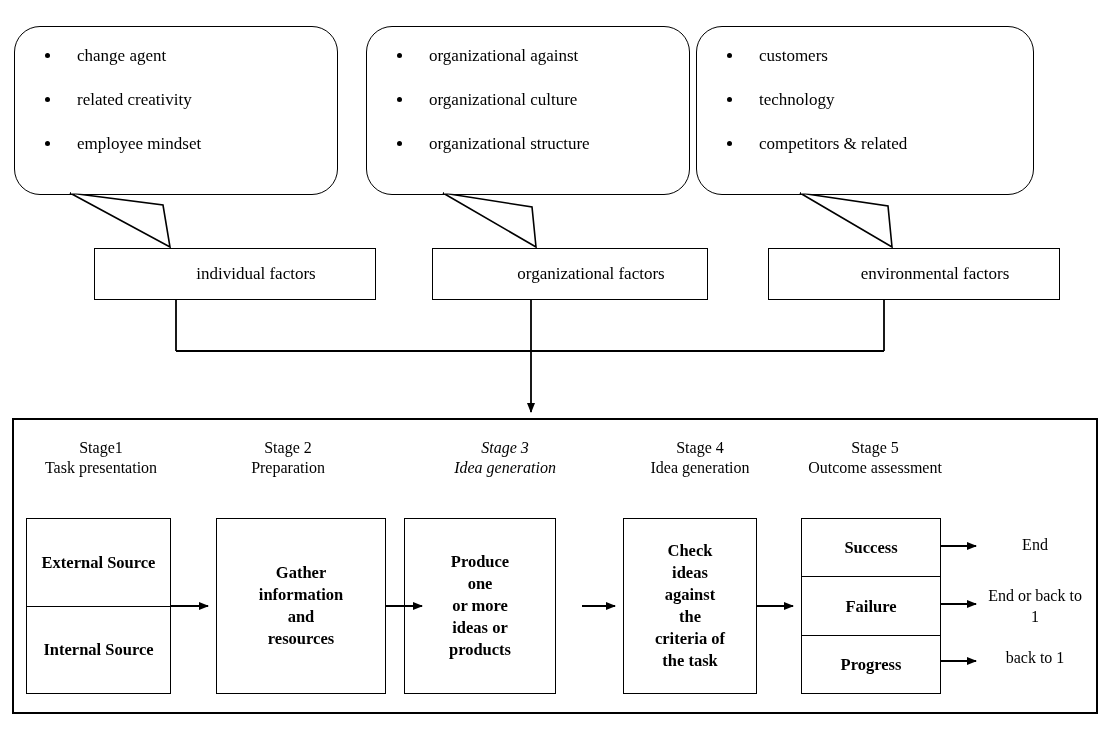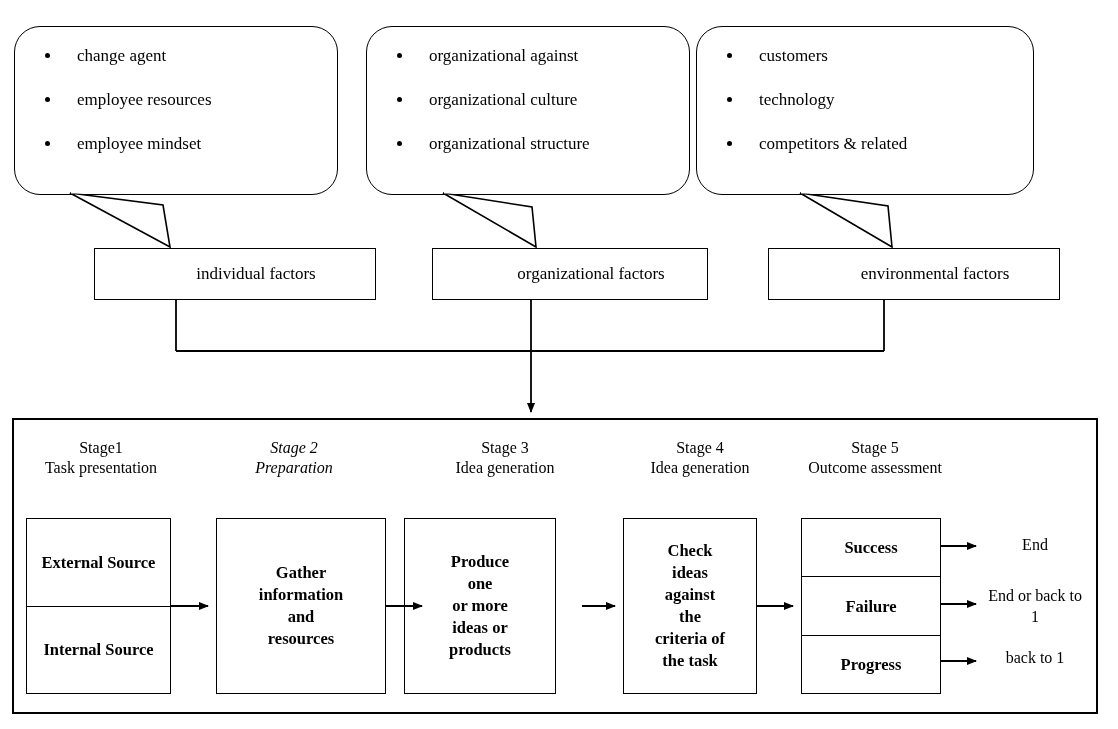--- a/index.html
+++ b/index.html
@@ -133,21 +133,21 @@
   }
 </style>
 </head>
 <body>
 
 <div id="stage">
 
   <div class="bubble" style="left:14px; top:26px; width:324px; height:169px;">
     <ul>
       <li><span class="dot"></span><span>change agent</span></li>
-      <li><span class="dot"></span><span>employee resources</span></li>
+      <li><span class="dot"></span><span>related creativity</span></li>
       <li><span class="dot"></span><span>employee mindset</span></li>
     </ul>
   </div>
 
   <div class="bubble" style="left:366px; top:26px; width:324px; height:169px;">
     <ul>
       <li><span class="dot"></span><span>organizational against</span></li>
       <li><span class="dot"></span><span>organizational culture</span></li>
       <li><span class="dot"></span><span>organizational structure</span></li>
     </ul>
@@ -170,25 +170,25 @@
   <div class="factorbox" style="left:768px; top:248px; width:292px; height:52px;">
     <span>environmental factors</span>
   </div>
 
   <div class="bigframe" style="left:12px; top:418px; width:1086px; height:296px;"></div>
 
   <div class="stagelabel" style="left:26px; top:438px; width:150px;">
     <div>Stage1</div>
     <div>Task presentation</div>
   </div>
-  <div class="stagelabel" style="left:214px; top:438px; width:160px;font-style:italic;">
+  <div class="stagelabel" style="left:208px; top:438px; width:160px;">
     <div>Stage 2</div>
     <div>Preparation</div>
   </div>
-  <div class="stagelabel" style="left:430px; top:438px; width:150px;">
+  <div class="stagelabel" style="left:430px; top:438px; width:150px;font-style:italic;">
     <div>Stage 3</div>
     <div>Idea generation</div>
   </div>
   <div class="stagelabel" style="left:620px; top:438px; width:160px;">
     <div>Stage 4</div>
     <div>Idea generation</div>
   </div>
   <div class="stagelabel" style="left:795px; top:438px; width:160px;">
     <div>Stage 5</div>
     <div>Outcome assessment</div>

